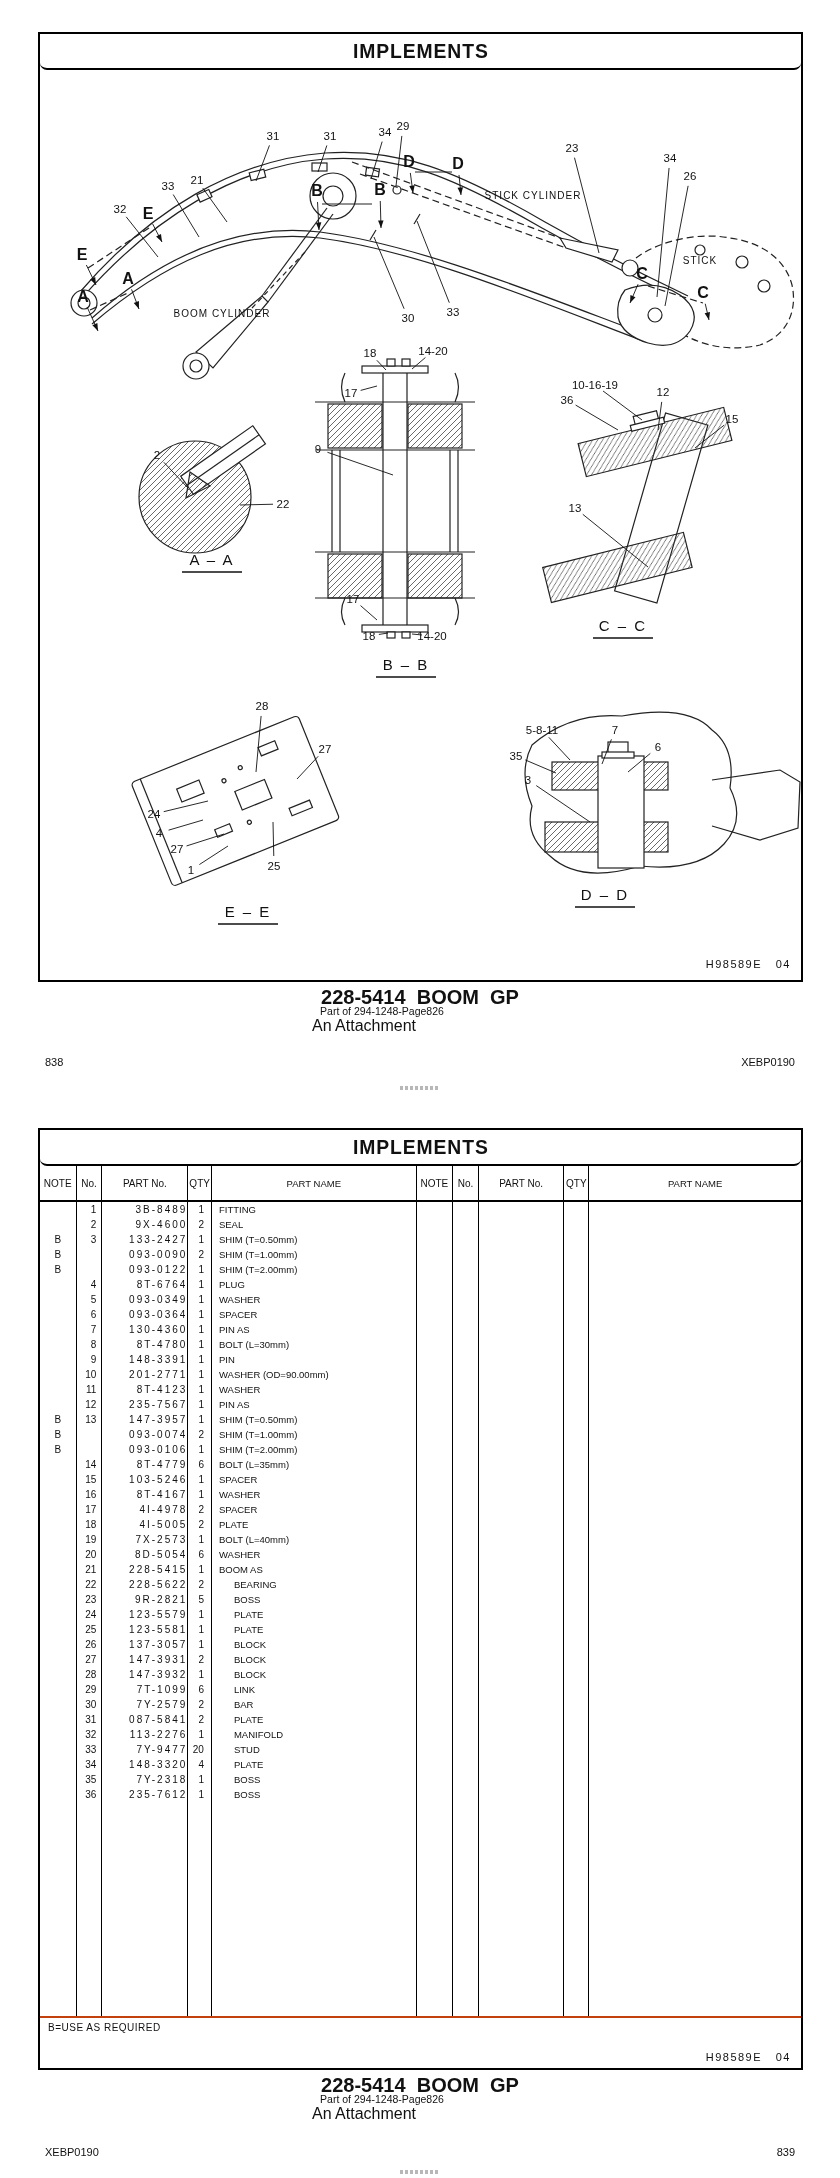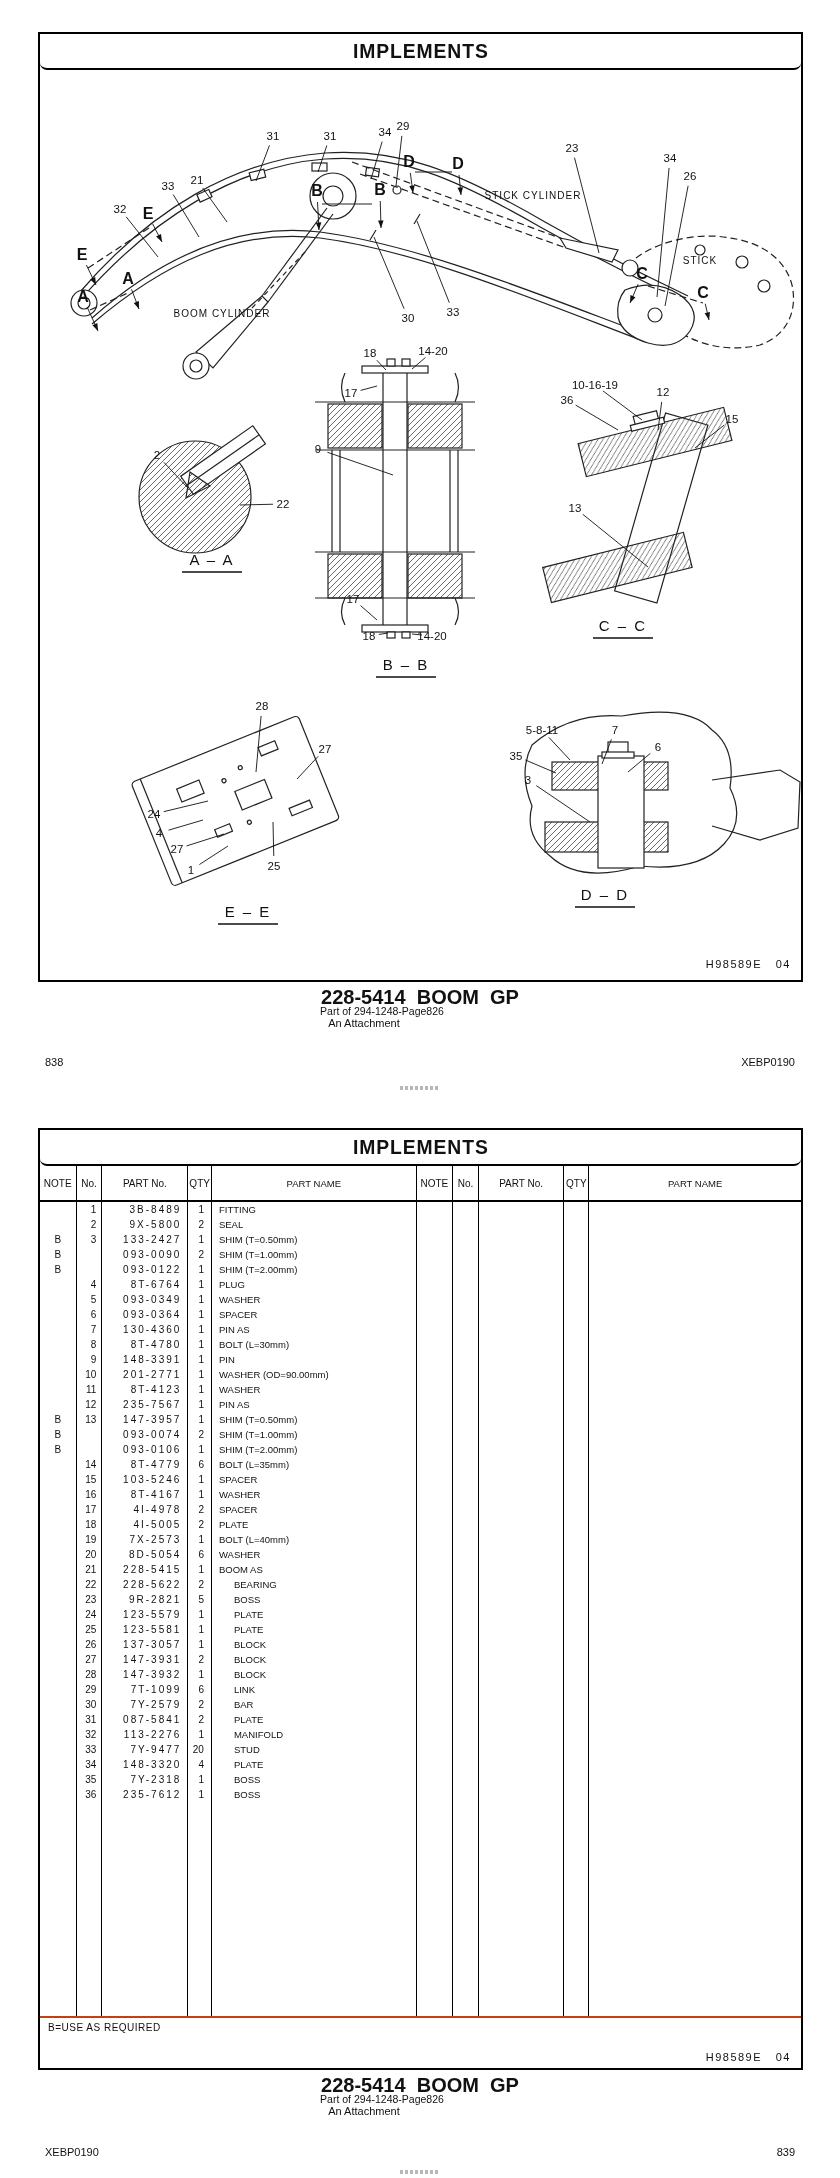--- a/index.html
+++ b/index.html
@@ -7,34 +7,34 @@
   .frame{position:absolute;left:38px;width:765px;border:2px solid #000;background:#fff;box-sizing:border-box;}
   #frame1{top:32px;height:950px;}
   #frame2{top:1128px;height:942px;display:flex;flex-direction:column;}
   .titlebar{height:34px;border-bottom:2px solid #000;display:flex;align-items:center;justify-content:center;border-radius:7px;}
   .titlebar span{font-size:21px;font-weight:bold;letter-spacing:1px;transform:scaleX(.92);}
   #diagram{position:absolute;left:0;top:0;width:840px;height:1010px;pointer-events:none;}
   .docref{position:absolute;left:38px;width:753px;text-align:right;font-size:11px;letter-spacing:1.5px;}
   #docref1{top:958px;}
   .ftitle{position:absolute;left:0;width:840px;text-align:center;font-weight:bold;font-size:20px;white-space:pre;}
   .fsub{position:absolute;left:0;width:764px;text-align:center;font-size:10.5px;}
-  .fsub2{position:absolute;left:0;width:728px;text-align:center;font-size:11px;}
+  .fsub2{position:absolute;left:0;width:728px;text-align:center;font-size:16px;}
   .pageno{position:absolute;font-size:11px;}
   .smudge{position:absolute;width:40px;height:4px;left:400px;background:repeating-linear-gradient(90deg,#999 0 3px,#fff 3px 5px);opacity:.7;}
   
   .thead{display:flex;border-bottom:2px solid #000;height:34px;}
   .tbody{flex:1;display:flex;flex-direction:column;}
   .trow{display:flex;height:15px;flex:0 0 15px;}
   .trow.filler{flex:1;height:auto;}
   .cell{box-sizing:border-box;border-right:1px solid #000;overflow:hidden;white-space:nowrap;display:flex;align-items:center;}
   .cell:last-child{border-right:none;}
   .hcell{justify-content:center;font-size:10.5px;}
   .c-note{width:4.8%;justify-content:center;font-size:10px;}
   .c-no{width:3.4%;justify-content:flex-end;padding-right:5px;font-size:10px;}
-  .c-part{width:11.3%;justify-content:flex-end;padding-right:6px;font-size:10px;letter-spacing:2px;}
+  .c-part{width:11.3%;justify-content:flex-end;font-size:10px;letter-spacing:2px;}
   .c-qty{width:3.1%;justify-content:flex-end;padding-right:7px;font-size:10px;}
   .c-name{width:26.9%;padding-left:7px;font-size:9.5px;}
   .c-name.ind{padding-left:22px;}
   .c-note2{width:4.8%;justify-content:center;font-size:10px;}
   .c-no2{width:3.4%;font-size:10px;}
   .c-part2{width:11.2%;font-size:10px;}
   .c-qty2{width:3.3%;font-size:10px;}
   .c-name2{width:27.8%;font-size:9.5px;}
   .notebar{border-top:2px solid #c2410c;position:relative;height:50px;}
   .notebar .note-text{position:absolute;left:8px;top:4px;font-size:10px;letter-spacing:.5px;}
@@ -340,21 +340,21 @@
         <div class="cell c-name">FITTING</div>
         <div class="cell c-note2"></div>
         <div class="cell c-no2"></div>
         <div class="cell c-part2"></div>
         <div class="cell c-qty2"></div>
         <div class="cell c-name2"></div>
       </div>
       <div class="trow">
         <div class="cell c-note"></div>
         <div class="cell c-no">2</div>
-        <div class="cell c-part">9X-5800</div>
+        <div class="cell c-part">9X-4600</div>
         <div class="cell c-qty">2</div>
         <div class="cell c-name">SEAL</div>
         <div class="cell c-note2"></div>
         <div class="cell c-no2"></div>
         <div class="cell c-part2"></div>
         <div class="cell c-qty2"></div>
         <div class="cell c-name2"></div>
       </div>
       <div class="trow">
         <div class="cell c-note">B</div>

